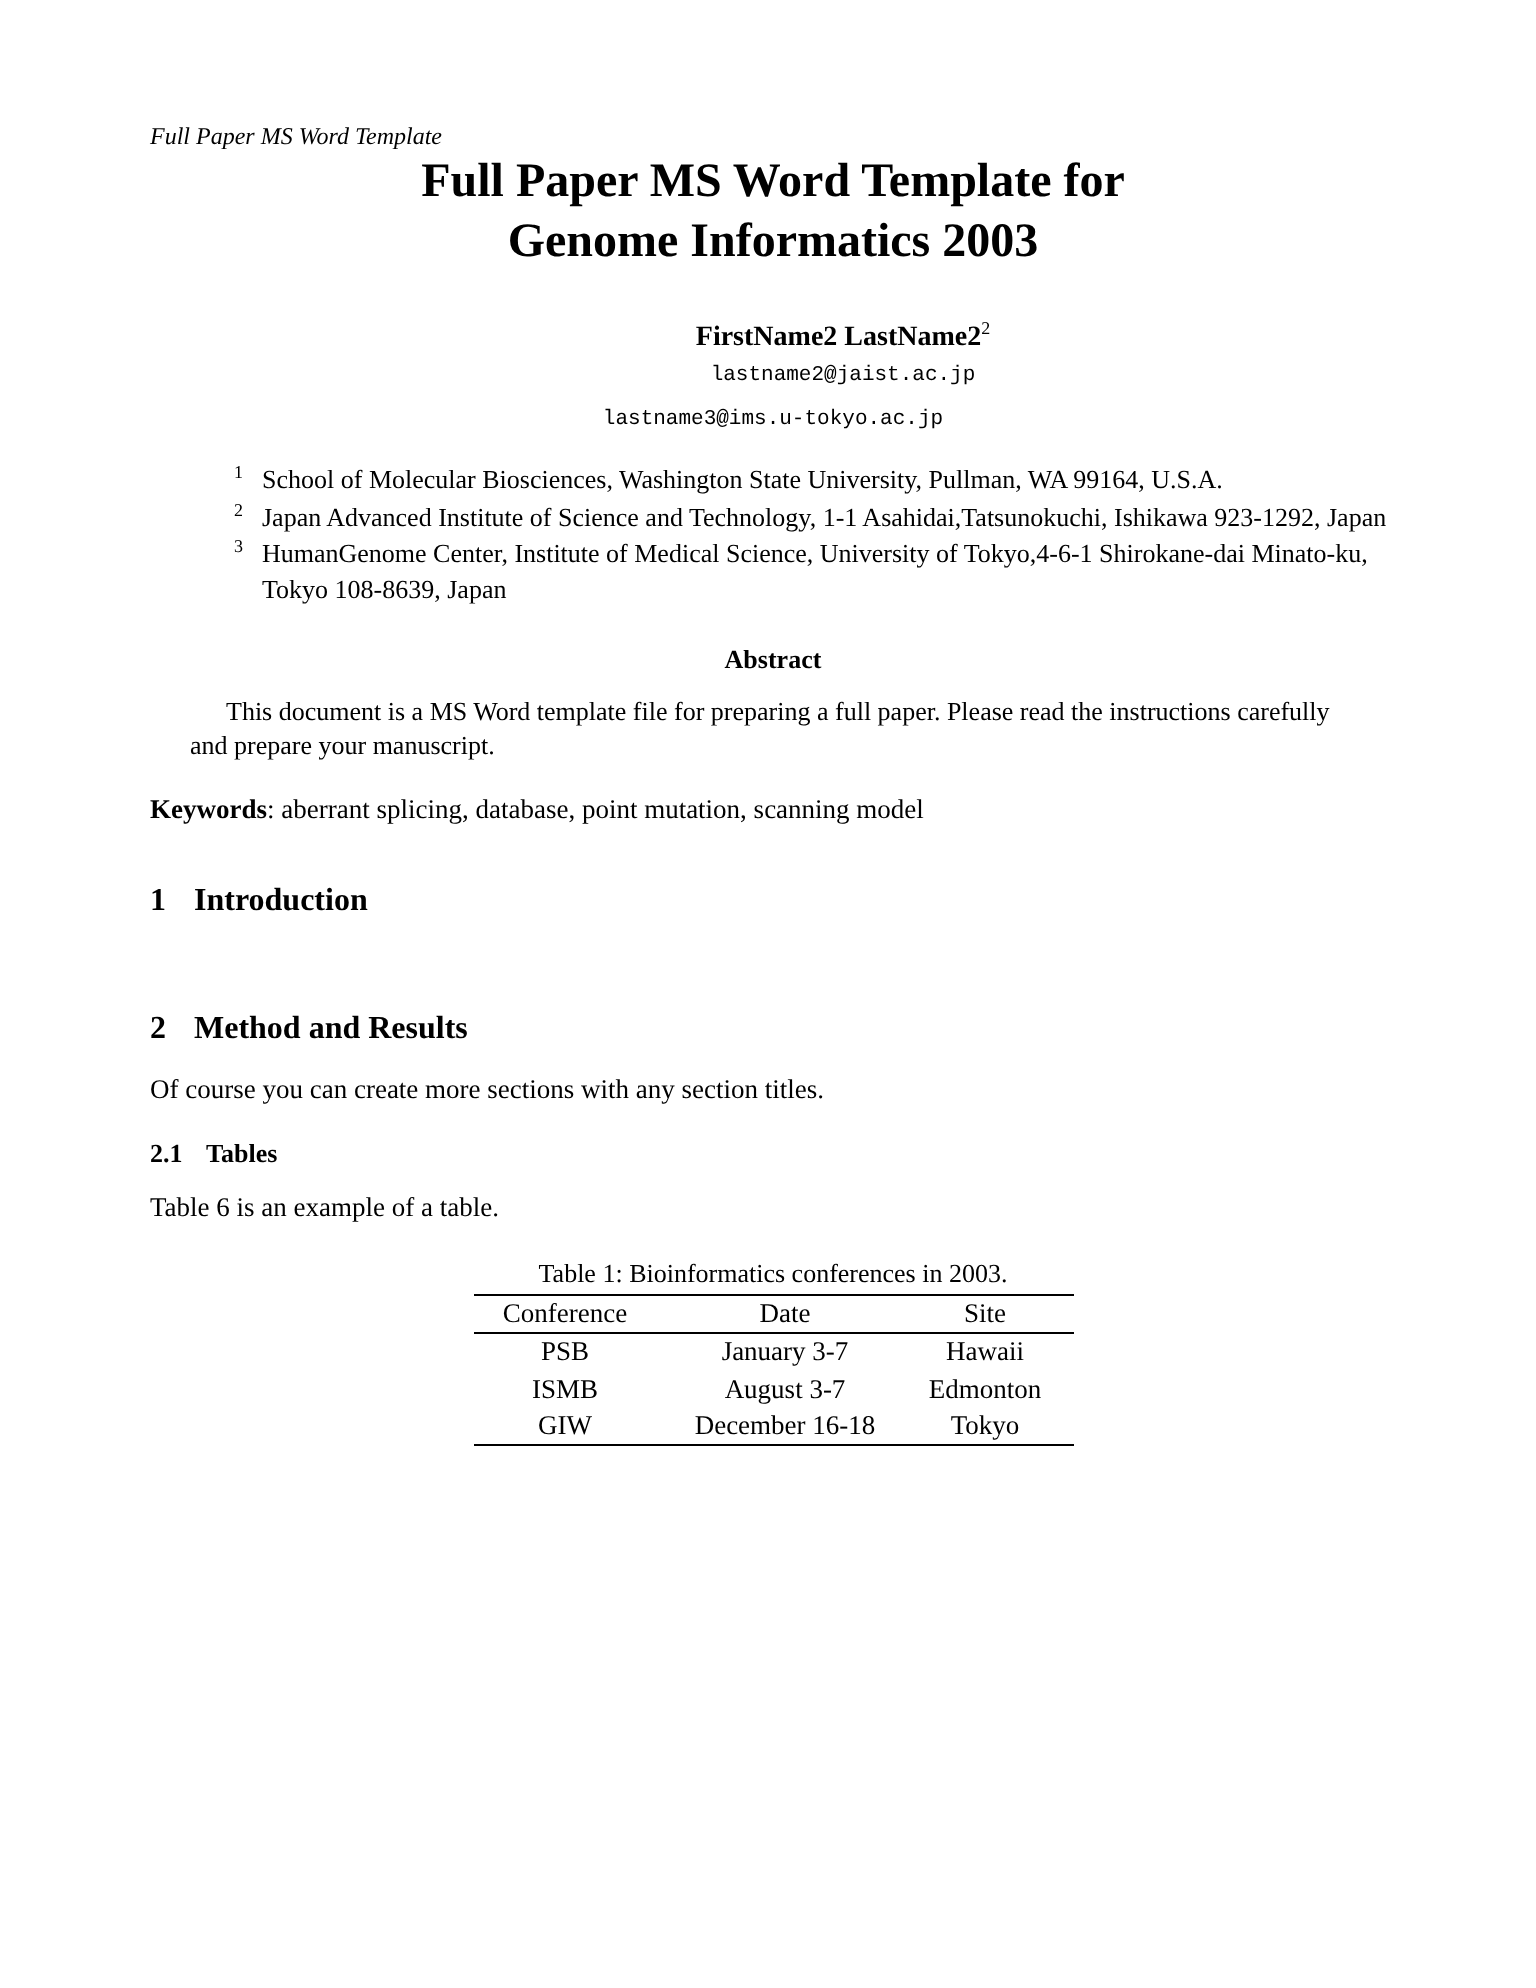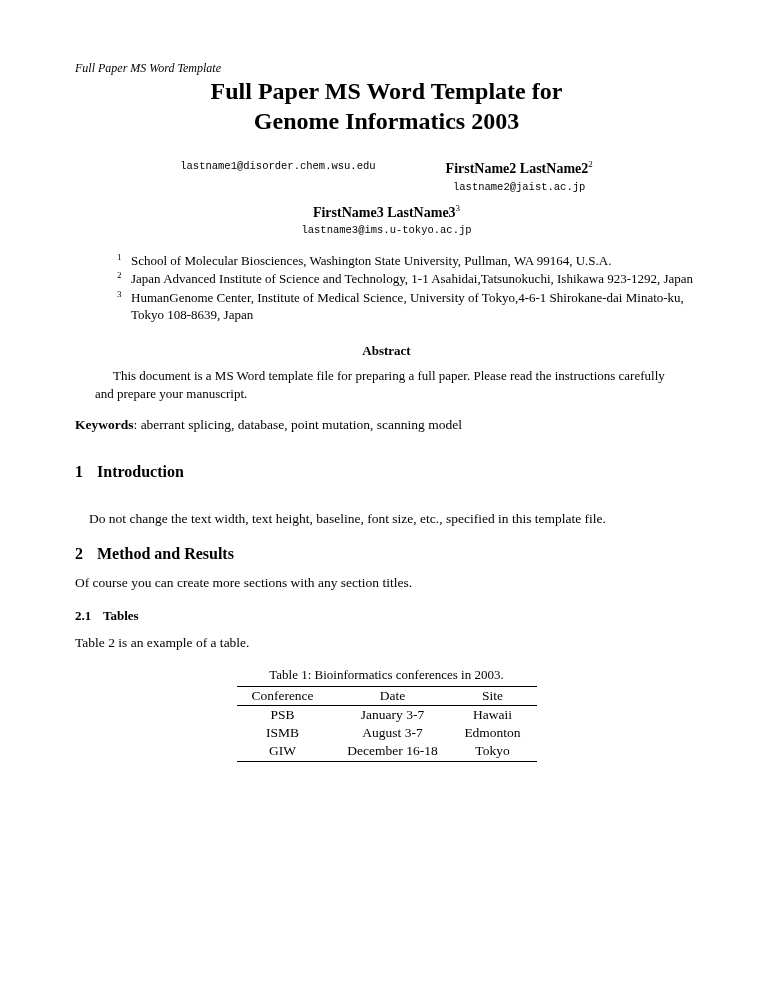--- a/index.html
+++ b/index.html
@@ -149,30 +149,28 @@
 
 <div class="header-running">Full Paper MS Word Template</div>
 
 <div class="title">
   <span>Full Paper MS Word Template for</span><br>
   <span>Genome Informatics 2003</span>
 </div>
 
 <div class="authors-row">
   <div class="author-block">
-    <div class="author-email">lastname1@disorder.chem.wsu.edu</div>
   </div>
   <div class="author-block">
     <div class="author-name"><span>FirstName2 LastName2</span><sup>2</sup></div>
     <div class="author-email">lastname2@jaist.ac.jp</div>
   </div>
 </div>
 
 <div class="author3">
-  <div class="author-name"><span>FirstName3 LastName3</span><sup>3</sup></div>
   <div class="author-email">lastname3@ims.u-tokyo.ac.jp</div>
 </div>
 
 <div class="affiliations">
   <div class="affil-row">
     <span class="affil-sup">1</span>
     <span class="affil-text">School of Molecular Biosciences, Washington State University, Pullman, WA 99164, U.S.A.</span>
   </div>
   <div class="affil-row">
     <span class="affil-sup">2</span>
@@ -189,32 +187,31 @@
 
 <div class="keywords">
   <span class="keywords-label">Keywords</span><span>: aberrant splicing, database, point mutation, scanning model</span>
 </div>
 
 <div class="section-heading">
   <span class="section-num">1</span><span>Introduction</span>
 </div>
 <div class="body-para">
   <br>
-  <span class="body-para-indent" style="display:inline-block;">Do not change the text width, text height, baseline, font size, etc., specified in this template file.</span>
 </div>
 
 <div class="section-heading">
   <span class="section-num">2</span><span>Method and Results</span>
 </div>
 <div class="body-para">Of course you can create more sections with any section titles.</div>
 
 <div class="subsection-heading">
   <span class="subsection-num">2.1</span><span>Tables</span>
 </div>
-<div class="body-para">Table 2 is an example of a table.</div>
+<div class="body-para">Table 6 is an example of a table.</div>
 
 <div class="table-caption">Table 1: Bioinformatics conferences in 2003.</div>
 <table class="conf-table">
   <thead>
     <tr>
       <th>Conference</th>
       <th>Date</th>
       <th>Site</th>
     </tr>
   </thead>

